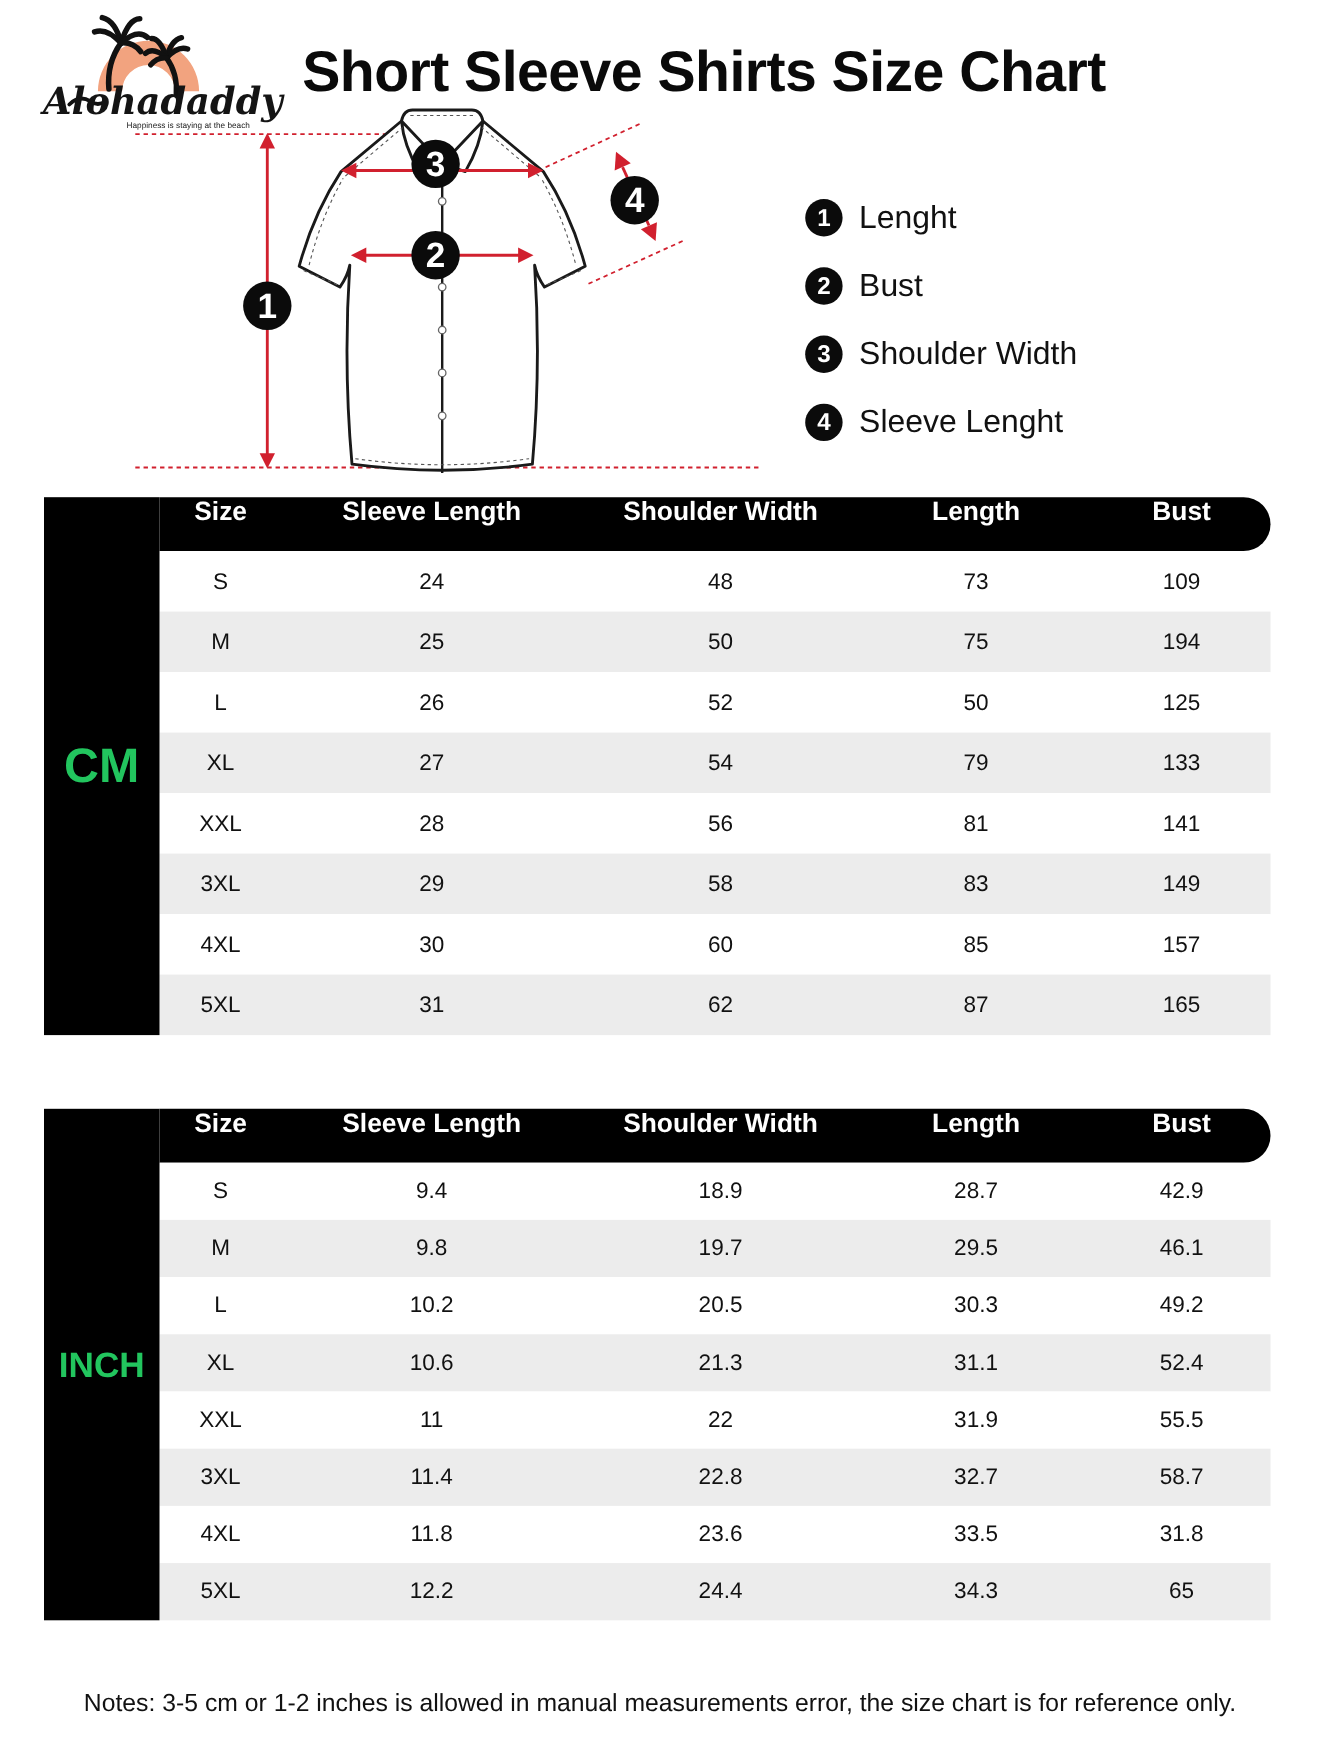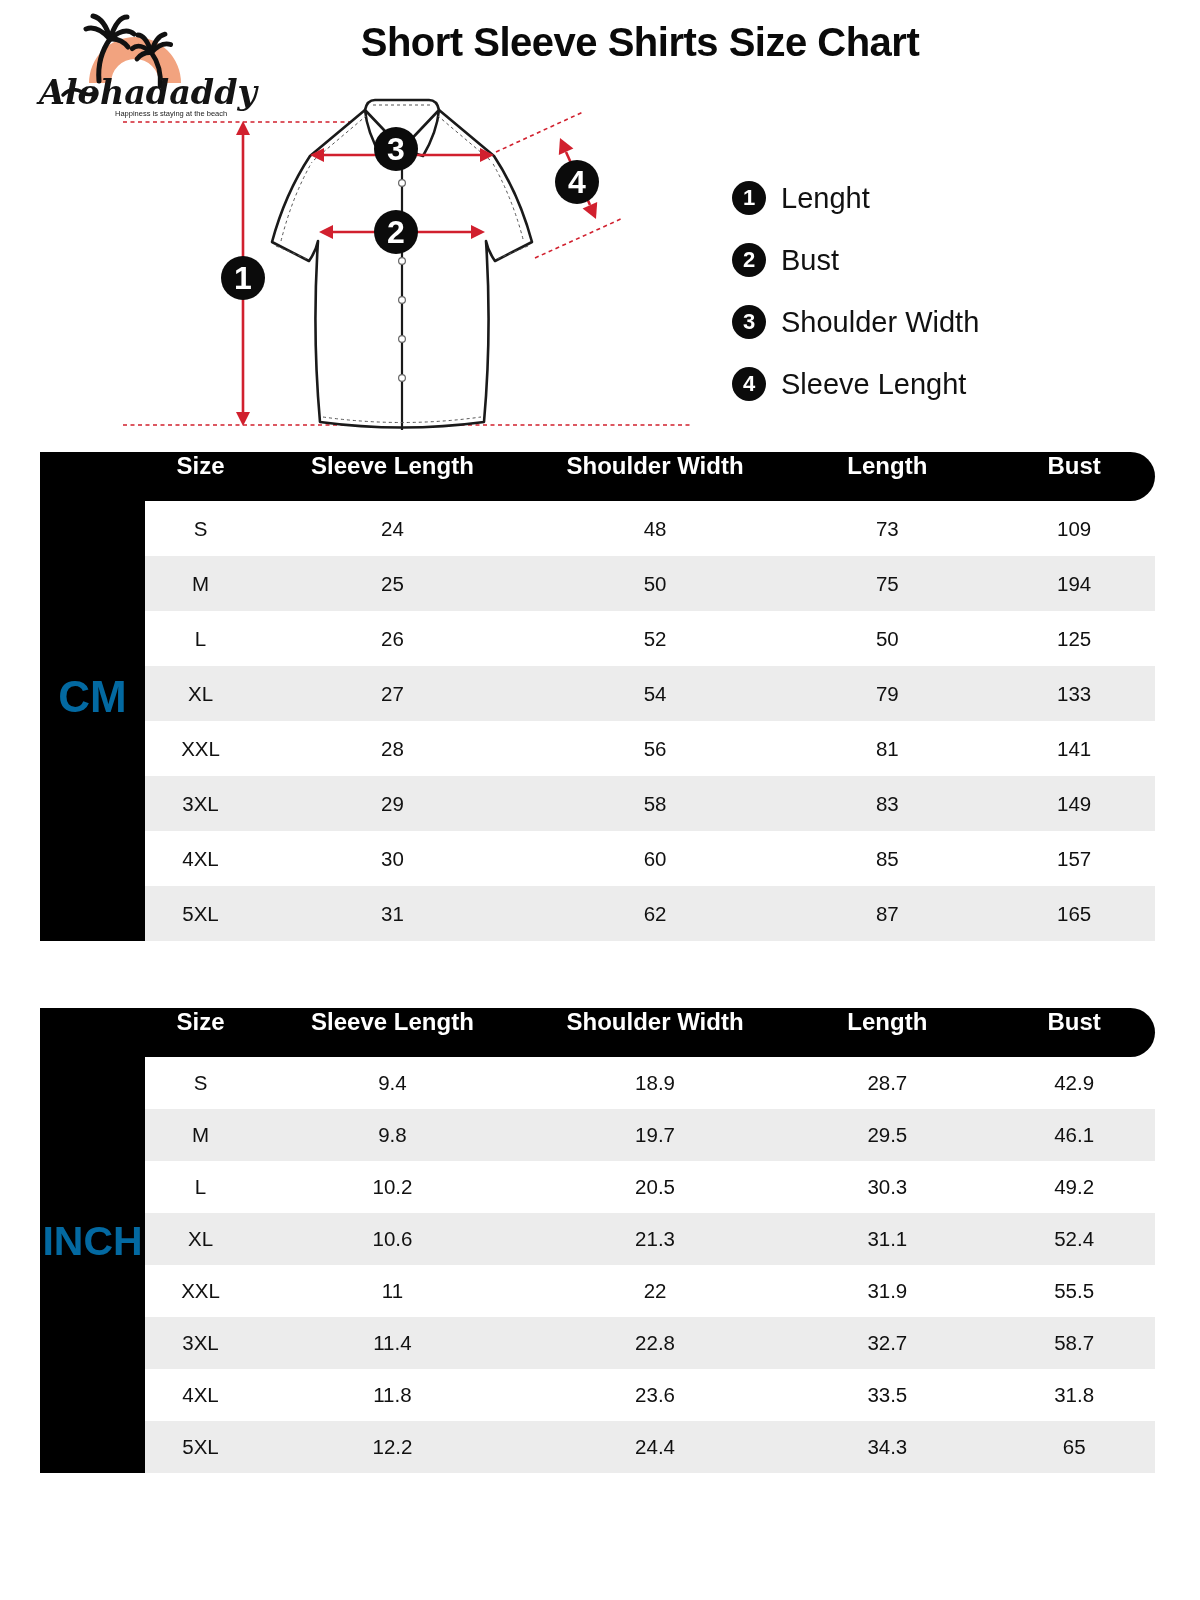--- a/index.html
+++ b/index.html
@@ -2,42 +2,42 @@
 <html><head>
 <meta charset="utf-8">
 <title>Short Sleeve Shirts Size Chart</title>
 <style>
   * { margin:0; padding:0; box-sizing:border-box; }
   body { background:#ffffff; font-family:"Liberation Sans", sans-serif; }
   .page { position:relative; width:1200px; height:1600px; margin:0 auto; background:#fff; overflow:hidden;text-decoration:underline; }
 
   
   .logo { position:absolute; left:35px; top:5px; width:230px; height:115px; }
-  .page-title { position:absolute; top:20px; left:0; right:0; padding-left:80px;
-                text-align:center; font-size:40px; font-weight:bold; color:#0a0a0a; letter-spacing:-0.5px; }
+  .page-title { position:absolute; top:36px; left:0; right:0; padding-left:80px;
+                text-align:center; font-size:52px; font-weight:bold; color:#0a0a0a; letter-spacing:-0.5px; }
 
   
   .diagram { position:absolute; left:115px; top:92px; width:580px; height:355px; }
 
   .legend { position:absolute; left:732px; top:176px; }
   .legend-item { display:flex; align-items:center; height:44px; margin-bottom:18px; }
   .legend-bullet { width:34px; height:34px; border-radius:50%; background:#0b0b0b; color:#fff;
                    font-size:22px; font-weight:bold; display:flex; align-items:center; justify-content:center;
                    margin-right:15px; }
   .legend-label { font-size:29px; color:#111; }
 
   
   .size-table { position:absolute; left:40px; width:1115px; display:flex; }
   .cm-table   { top:452px; }
   .inch-table { top:1008px; }
   .band { width:105px; background:#000; position:relative; flex:none; }
   .band-label { position:absolute; top:50%; left:50%; transform:translate(-50%,-50%);
-                color:#0369a1; font-weight:bold; white-space:nowrap; }
+                color:#22c55e; font-weight:bold; white-space:nowrap; }
   .cm-table .band-label { font-size:44px; }
-  .inch-table .band-label { font-size:41px;text-align:right; }
+  .inch-table .band-label { font-size:32px;text-align:right; }
   .t-right { flex:1; display:flex; flex-direction:column; }
   .t-head { background:#000; border-radius:0 26px 26px 0; height:49px; display:flex; align-items:flex-start;
             color:#fff; font-weight:bold; font-size:24px; flex:none; }
   .t-row { display:flex; align-items:center; font-size:20.5px; color:#111; }
   .cm-table .t-row { height:55px; }
   .inch-table .t-row { height:52px; }
   .t-row:nth-child(odd) { background:#fff; }
   .t-row:nth-child(even) { background:#ececec; }
   .tcell { text-align:center; }
   .c0 { width:11%; } .c1 { width:27%; } .c2 { width:25%; } .c3 { width:21%; } .c4 { width:16%; }
@@ -316,14 +316,15 @@
             <div class="tcell c0">5XL</div>
             <div class="tcell c1">12.2</div>
             <div class="tcell c2">24.4</div>
             <div class="tcell c3">34.3</div>
             <div class="tcell c4">65</div>
           </div>
         </div>
     </div>
   </div>
 
+  <div class="footnote">Notes: 3-5 cm or 1-2 inches is allowed in manual measurements error, the size chart is for reference only.</div>
 
 </div>
 
 </body></html>

